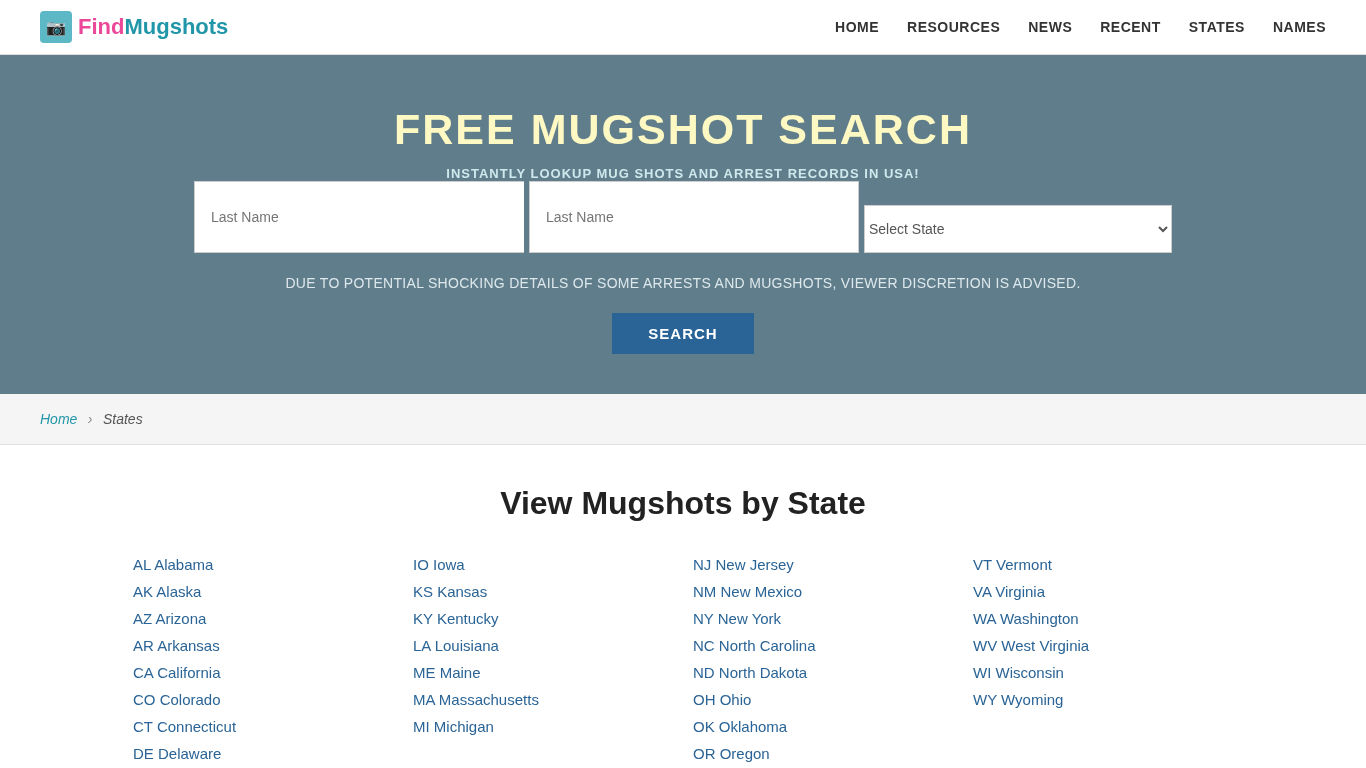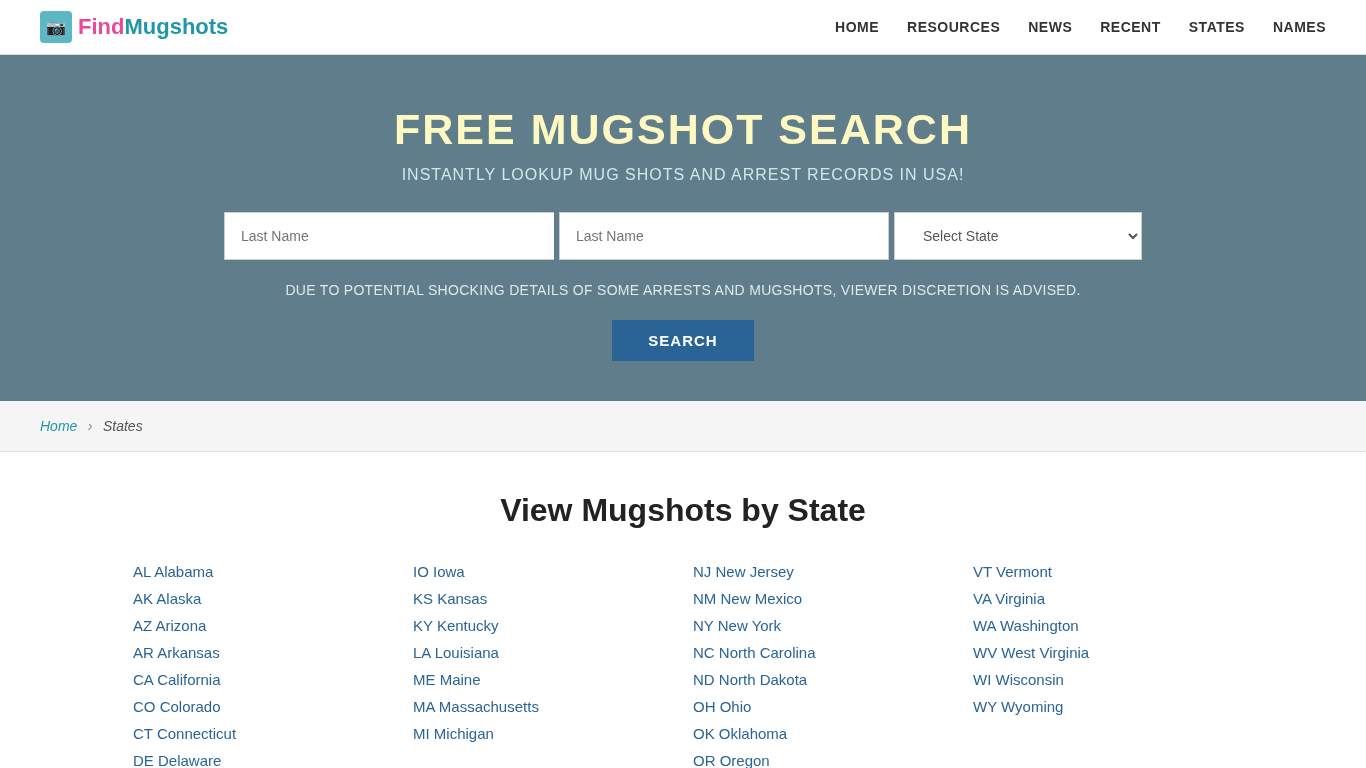--- a/index.html
+++ b/index.html
@@ -59,53 +59,53 @@
     .hero h1 {
       color: #fef9c3;
       font-size: 43px;
       font-weight: 900;
       letter-spacing: 2px;
       margin-bottom: 12px;
       text-transform: uppercase;
     }
     .hero h2 {
       color: #cfe8ec;
-      font-size: 16px;
-      font-weight: 400;
+      font-size: 13px;
+      font-weight: 700;
       letter-spacing: 1px;
       text-transform: uppercase;
-      margin-bottom: 28px;
     }
     .search-row {
       display: flex;
       justify-content: center;
       gap: 5px;
       margin-bottom: 22px;
       flex-wrap: wrap;
     }
     .search-row input {
       width: 330px;
       padding: 14px 16px;
       font-size: 14px;
       border: 1px solid #ccc;
       outline: none;
       color: #999;
     }
     .search-row input:first-child {
       border-right: none;
     }
     .search-row select {
-      width: 248px;
-      padding: 14px 24px;
+      width: 308px;
+      padding: 14px 0;
       font-size: 14px;
       border: 1px solid #ccc;
       outline: none;
       color: #555;
       background: #fff;
       cursor: pointer;
+      margin-top: 24px;
     }
     .disclaimer {
       color: #dde8ec;
       font-size: 14px;
       letter-spacing: 0.3px;
       margin-bottom: 22px;
     }
     .search-btn {
       background: #2a6496;
       color: #fff;

